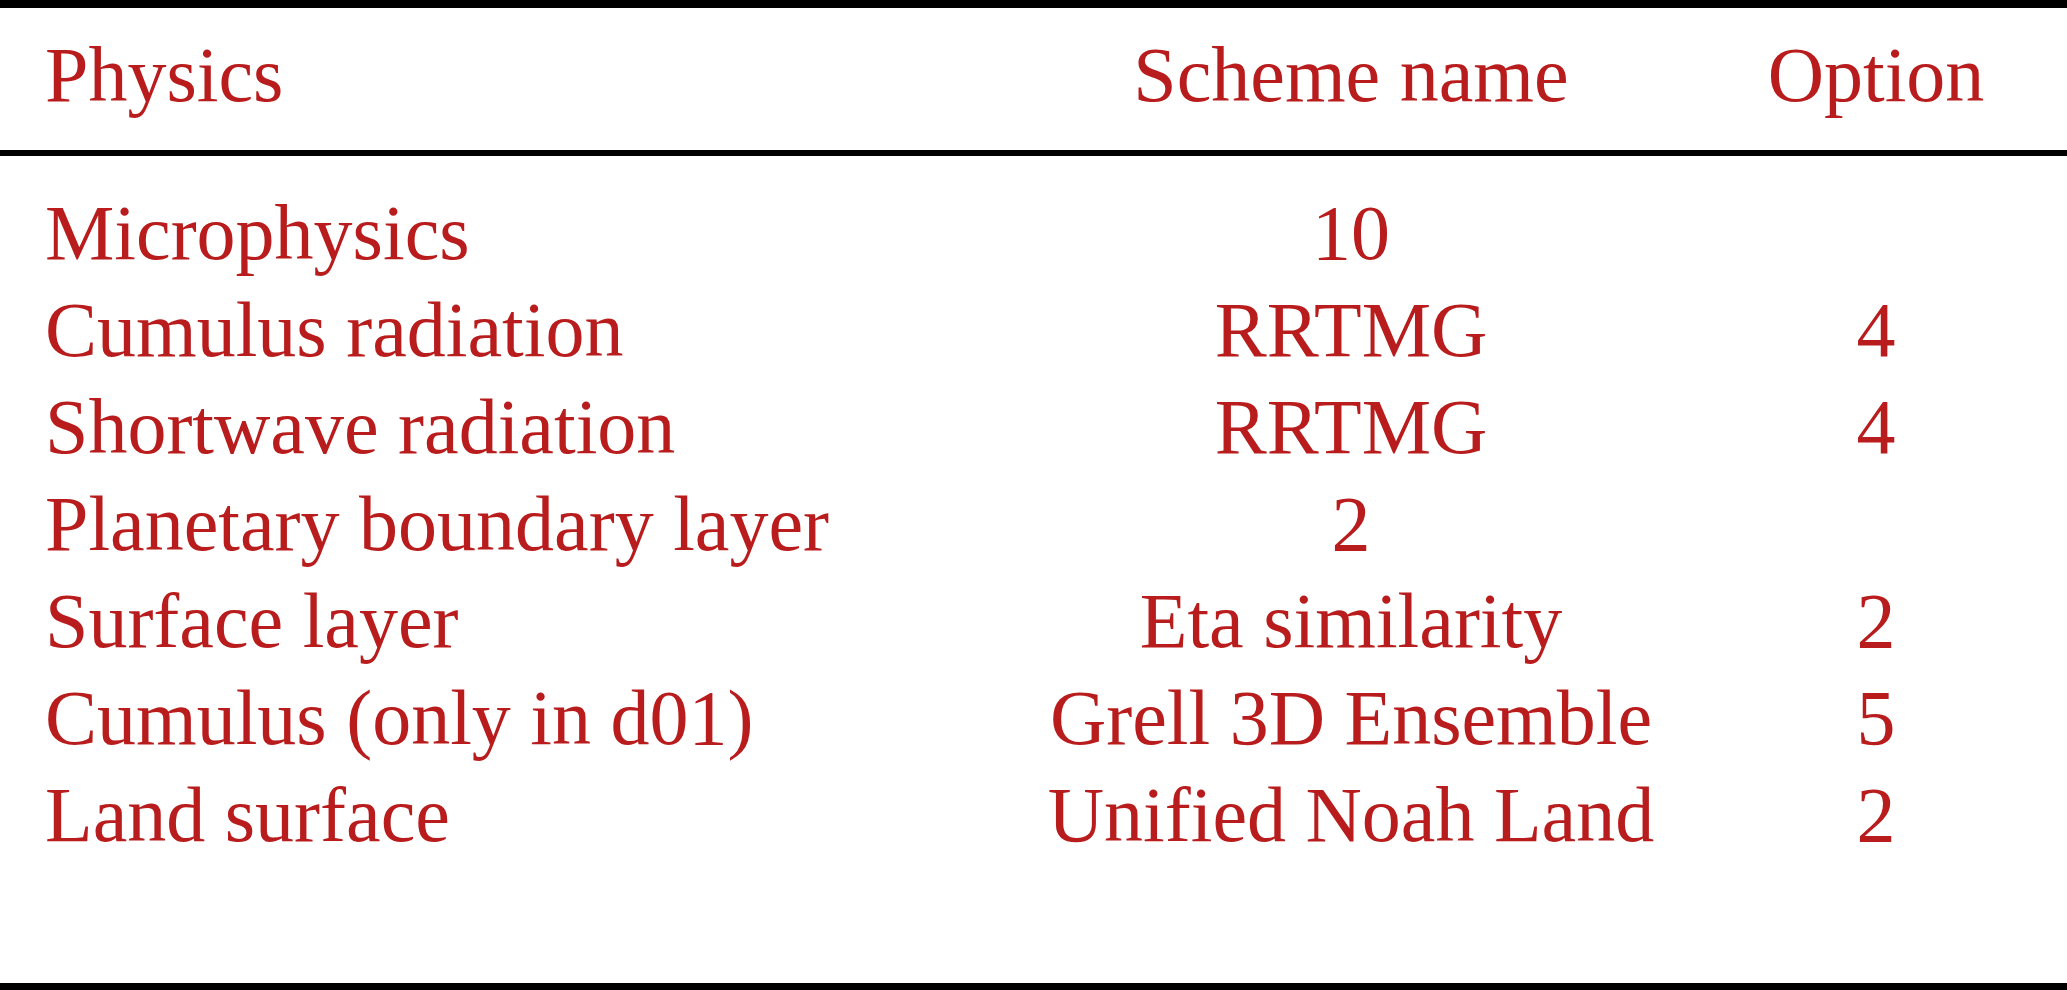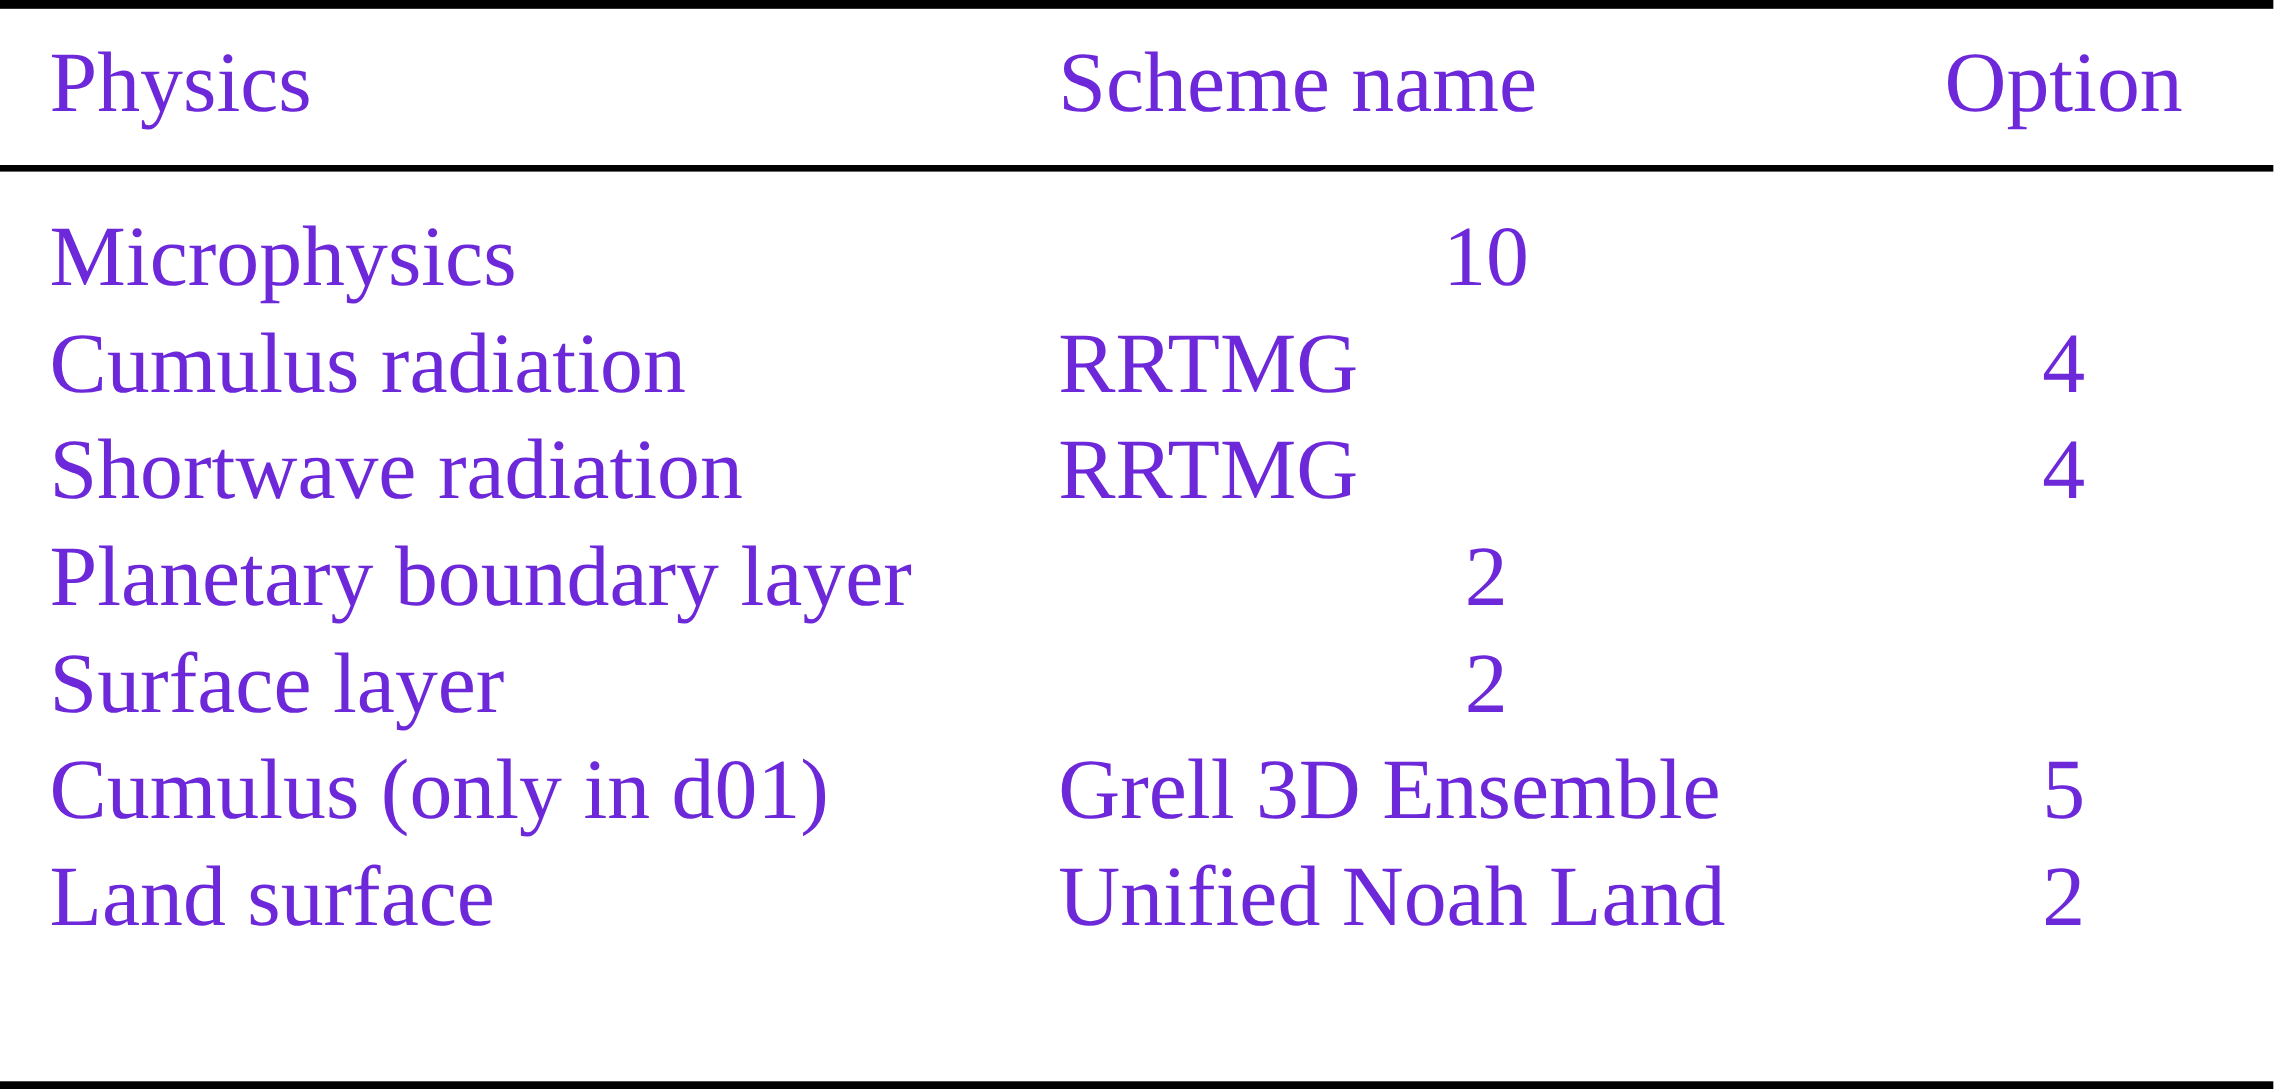--- a/index.html
+++ b/index.html
@@ -5,21 +5,21 @@
   html, body {
     margin: 0;
     padding: 0;
     background: #ffffff;
   }
   .paper-table {
     position: relative;
     width: 2067px;
     height: 990px;
     background: #ffffff;
-    color: #6d28d9;
+    color: #b91c1c;
     font-family: "Liberation Serif", "DejaVu Serif", serif;
     font-size: 78px;
     line-height: 97px;
     box-sizing: border-box;
     overflow: hidden;
   }
   .rule {
     width: 100%;
     background: #000000;
   }
@@ -37,21 +37,21 @@
     padding-top: 18px;
   }
   .grid-row {
     display: grid;
     grid-template-columns: 917px 778px 1fr;
     padding: 0 55px 0 45px;
     height: 97px;
     align-items: start;
   }
   .cell-physics { text-align: left; white-space: nowrap; }
-  .cell-scheme  { text-align: left; white-space: nowrap; }
+  .cell-scheme  { text-align: center; white-space: nowrap; }
   .cell-option  { text-align: center; white-space: nowrap; }
   .tbody {
     padding-top: 28px;
   }
 </style>
 </head>
 <body>
 
 <div class="paper-table">
 
@@ -86,20 +86,21 @@
       <div class="cell-option">4</div>
     </div>
 
     <div class="grid-row">
       <div class="cell-physics">Planetary boundary layer</div>
       <div class="cell-option">2</div>
     </div>
 
     <div class="grid-row">
       <div class="cell-physics">Surface layer</div>
+      <div class="cell-scheme">Eta similarity</div>
       <div class="cell-option">2</div>
     </div>
 
     <div class="grid-row">
       <div class="cell-physics">Cumulus (only in d01)</div>
       <div class="cell-scheme">Grell 3D Ensemble</div>
       <div class="cell-option">5</div>
     </div>
 
     <div class="grid-row">

